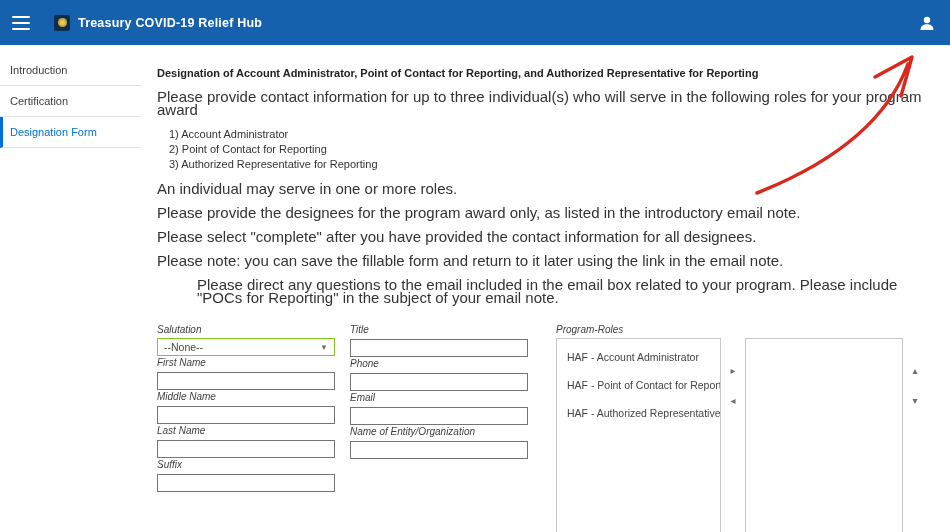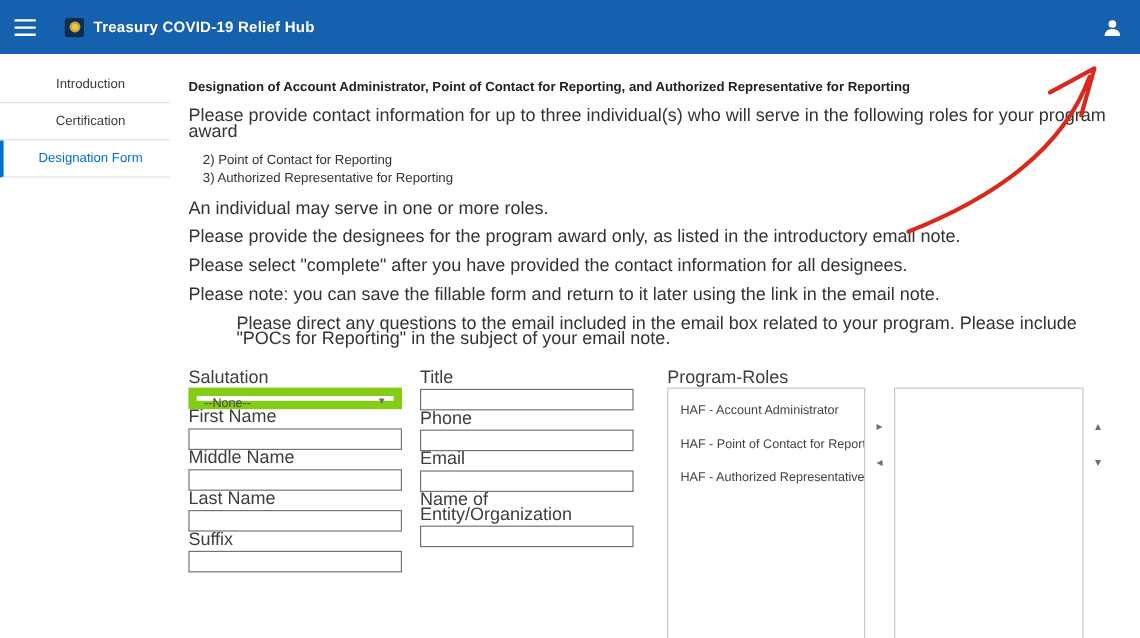--- a/index.html
+++ b/index.html
@@ -21,48 +21,48 @@
   .logo {
     width:16px; height:16px; background:#0b2e4f; border-radius:2px;
     display:inline-flex; align-items:center; justify-content:center; margin-right:8px;
   }
   .logo-inner { width:9px; height:9px; background:#f2c744; border-radius:50%; display:inline-block; box-shadow:inset 0 0 0 2px #0b2e4f33; }
   .brand-title { color:#fff; font-size:12.5px; font-weight:bold; letter-spacing:.2px; }
   .user { margin-left:auto; margin-right:14px; cursor:pointer; display:flex; align-items:center; }
 
   
   .body-row { display:flex; height:487px; }
-  .sidebar { width:141px; padding-top:10px; flex-shrink:0;text-align:center; }
+  .sidebar { width:141px; padding-top:10px; flex-shrink:0; }
   .side-item {
     height:31px; line-height:31px; padding-left:10px; font-size:11px;
     color:#3c3c3c; border-bottom:1px solid #e0e0e0; cursor:pointer;
     white-space:nowrap; overflow:hidden;
   }
   .side-item.active { color:#0070d2; border-left:3px solid #0070d2; padding-left:7px; }
 
   .content { flex:1; padding:22px 24px 0 16px; position:relative; }
   .content h1 { font-size:11px; font-weight:bold; color:#222; margin-bottom:10px; line-height:13px; }
   .content p { font-size:15px; line-height:13px; color:#333; margin-bottom:11px; }
   .roles-list { margin:0 0 10px 12px; }
   .roles-list div { font-size:11px; line-height:15px; color:#333; }
   .last-para { margin-bottom:20px !important;padding-left:40px; }
 
   
   .form-grid { display:flex; align-items:flex-start; }
   .field-col { width:178px; }
   .field-col.mid { margin-left:15px; }
   .field { margin-bottom:1px; }
-  .field-label { font-size:15px; color:#3e3e3c; line-height:12px; margin-bottom:2px; }
+  .field-label { font-size:10px; color:#3e3e3c; line-height:12px; margin-bottom:2px;font-style:italic; }
   .text-input {
     width:178px; height:18px; border:1px solid #747474; background:#fff;
     font-family:"Liberation Sans", sans-serif; font-size:11px; padding:0 4px; border-radius:0;
   }
   .select-box {
-    width:178px; height:18px; border:7px solid #84cc16; background:#fff;
-    display:flex; align-items:flex-start; justify-content:space-between;
+    width:178px; height:18px; border:1px solid #84cc16; background:#fff;
+    display:flex; align-items:center; justify-content:space-between;
     padding:0 6px; cursor:pointer;
   }
   .select-box .select-value { font-size:10.5px; color:#444; }
   .select-box .caret { font-size:8px; color:#706e6b; }
 
   .roles-picker { margin-left:28px; }
   .picker-row { display:flex; align-items:flex-start; margin-top:2px; }
   .listbox {
     height:212px; border:1px solid #c9c7c5; background:#fff; overflow:hidden;
     padding-top:4px;
@@ -134,20 +134,21 @@
       <div class="side-item">Introduction</div>
       <div class="side-item">Certification</div>
       <div class="side-item active">Designation Form</div>
     </nav>
 
     <main class="content">
       <h1>Designation of Account Administrator, Point of Contact for Reporting, and Authorized Representative for Reporting</h1>
       <p>Please provide contact information for up to three individual(s) who will serve in the following roles for your program award</p>
 
       <div class="roles-list">
+        <div>1) Account Administrator</div>
         <div>2) Point of Contact for Reporting</div>
         <div>3) Authorized Representative for Reporting</div>
       </div>
 
       <p>An individual may serve in one or more roles.</p>
       <p>Please provide the designees for the program award only, as listed in the introductory email note.</p>
       <p>Please select "complete" after you have provided the contact information for all designees.</p>
       <p>Please note: you can save the fillable form and return to it later using the link in the email note.</p>
       <p class="last-para">Please direct any questions to the email included in the email box related to your program. Please include "POCs for Reporting" in the subject of your email note.</p>
 

